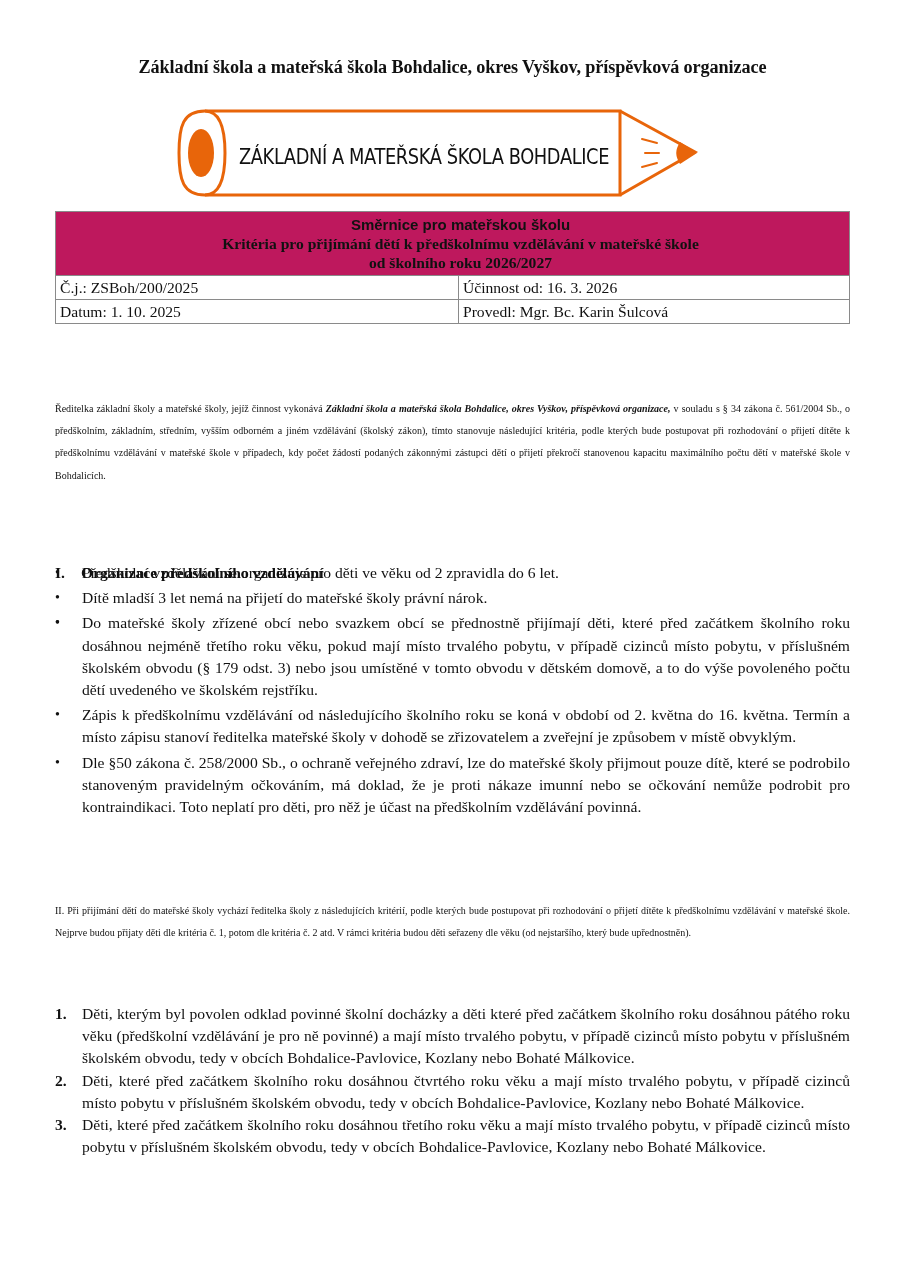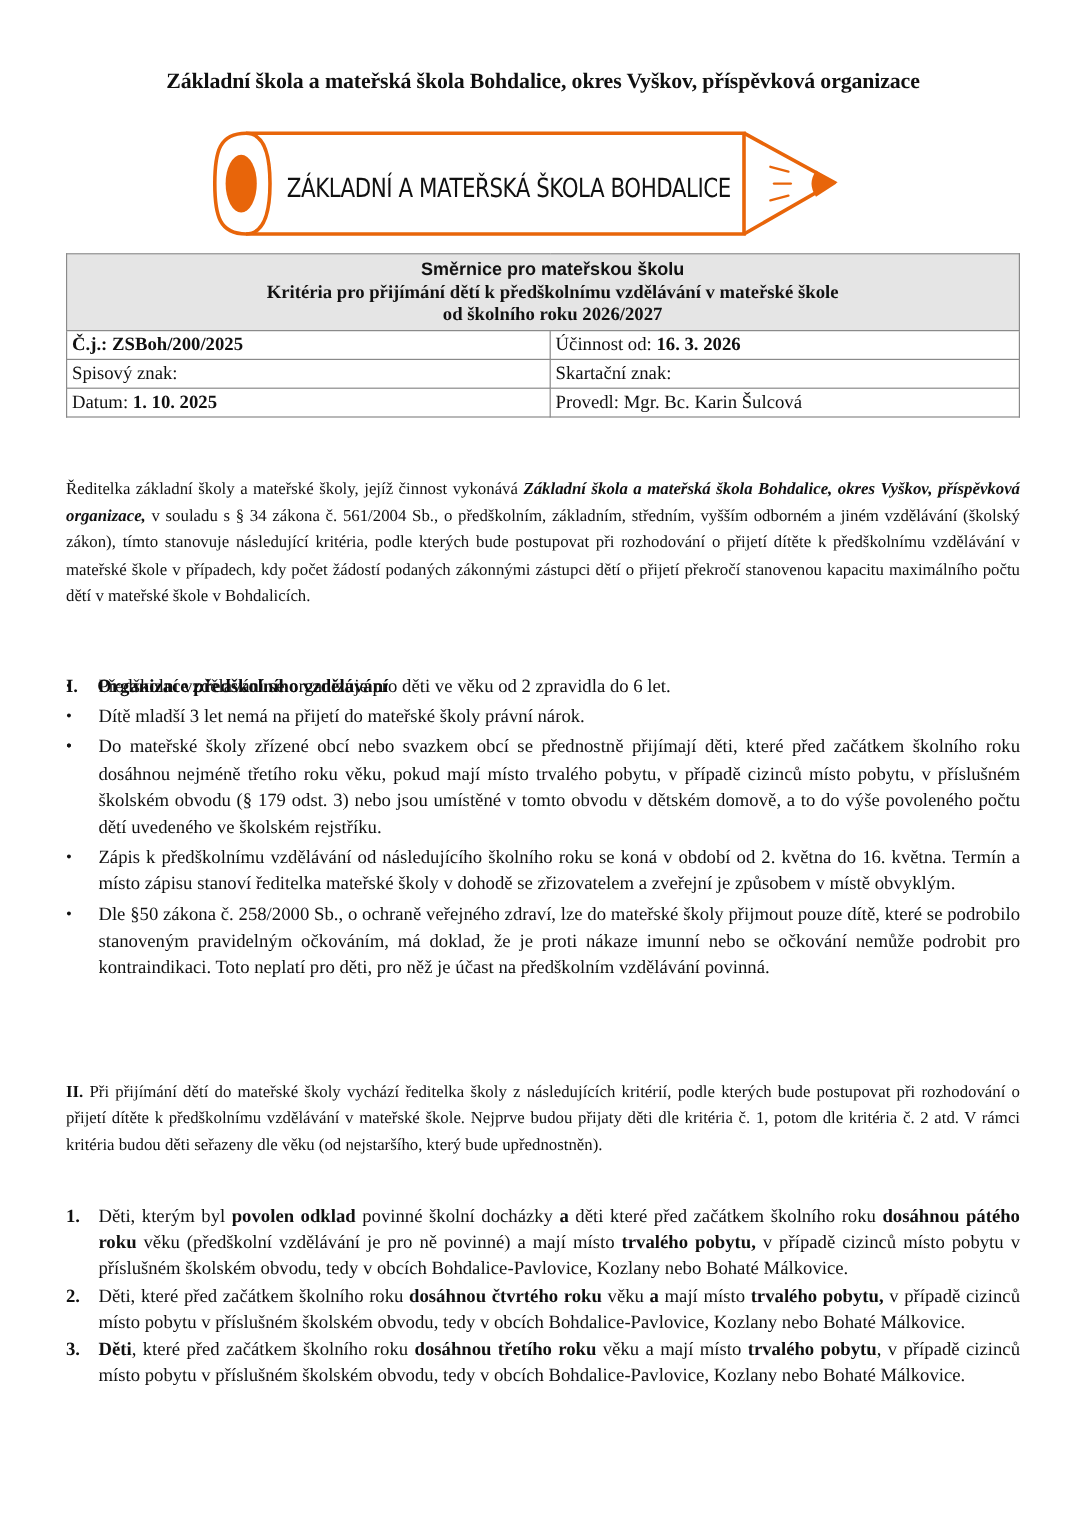--- a/index.html
+++ b/index.html
@@ -13,29 +13,29 @@
       position: absolute; left: 0; top: 57px; width: 905px; text-align: center;
       font-weight: bold; font-size: 18.2px; letter-spacing: -0.1px;
     }
     .logo { position: absolute; left: 175px; top: 106px; width: 530px; height: 94px; }
     table.meta {
       position: absolute; left: 55px; top: 211px; width: 795px;
       border-collapse: collapse; font-size: 15.6px;
     }
     table.meta td { border: 1px solid #8a8a8a; padding: 2px 4px 2px 4px; height: 19px; line-height: 19px; }
     table.meta td.head {
-      background: #e5e5e5; text-align: center; font-weight: bold; padding: 3px 4px 3px 20px;
+      background: #be185d; text-align: center; font-weight: bold; padding: 3px 4px 3px 20px;
       line-height: 19px; height: auto;
     }
     .head-sub { font-family: "Liberation Sans", "DejaVu Sans", sans-serif; font-size: 15px; }
     .col-left { width: 394px; }
-    b, .b { font-weight: bold; }
+    b, .b { font-weight: normal; }
     .para {
       position: absolute; left: 55px; width: 795px; text-align: justify;
-      line-height: 22.2px; font-size: 14px;
+      line-height: 22.2px; font-size: 10px;
     }
     .para .bi { font-weight: bold; font-style: italic; }
     .section-heading {
       position: absolute; left: 55px; top: 540px; font-weight: bold; font-size: 15.6px; margin-top: 24px;
     }
     .section-heading .num { display: inline-block; width: 26px; }
     ul.bullets {
       position: absolute; left: 55px; top: 562px; width: 795px; margin: 0; padding: 0;
       list-style: none; line-height: 22.2px;
     }
@@ -84,24 +84,20 @@
     </tr>
     <tr>
       <td class="col-left">
         <b>Č.j.: </b><b>ZSBoh/200/2025</b>
       </td>
       <td>
         <span>Účinnost od: </span><b>16. 3. 2026</b>
       </td>
     </tr>
     <tr>
-      <td class="col-left">Spisový znak:</td>
-      <td>Skartační znak:</td>
-    </tr>
-    <tr>
       <td class="col-left">
         <span>Datum: </span><b>1. 10. 2025</b>
       </td>
       <td>Provedl: Mgr. Bc. Karin Šulcová</td>
     </tr>
   </tbody>
     </table>
 
   <div class="para" style="top:398px;"><span>Ředitelka základní školy a mateřské školy, jejíž činnost vykonává </span><span class="bi">Základní škola a mateřská škola Bohdalice, okres Vyškov, příspěvková organizace,</span><span> v souladu s § 34 zákona č. 561/2004 Sb., o předškolním, základním, středním, vyšším odborném  a jiném vzdělávání (školský zákon), tímto stanovuje následující kritéria, podle kterých bude postupovat při rozhodování o přijetí dítěte k předškolnímu vzdělávání v mateřské škole v případech, kdy počet žádostí podaných zákonnými zástupci dětí o přijetí překročí stanovenou kapacitu maximálního počtu dětí v mateřské škole v Bohdalicích.</span></div>
 

